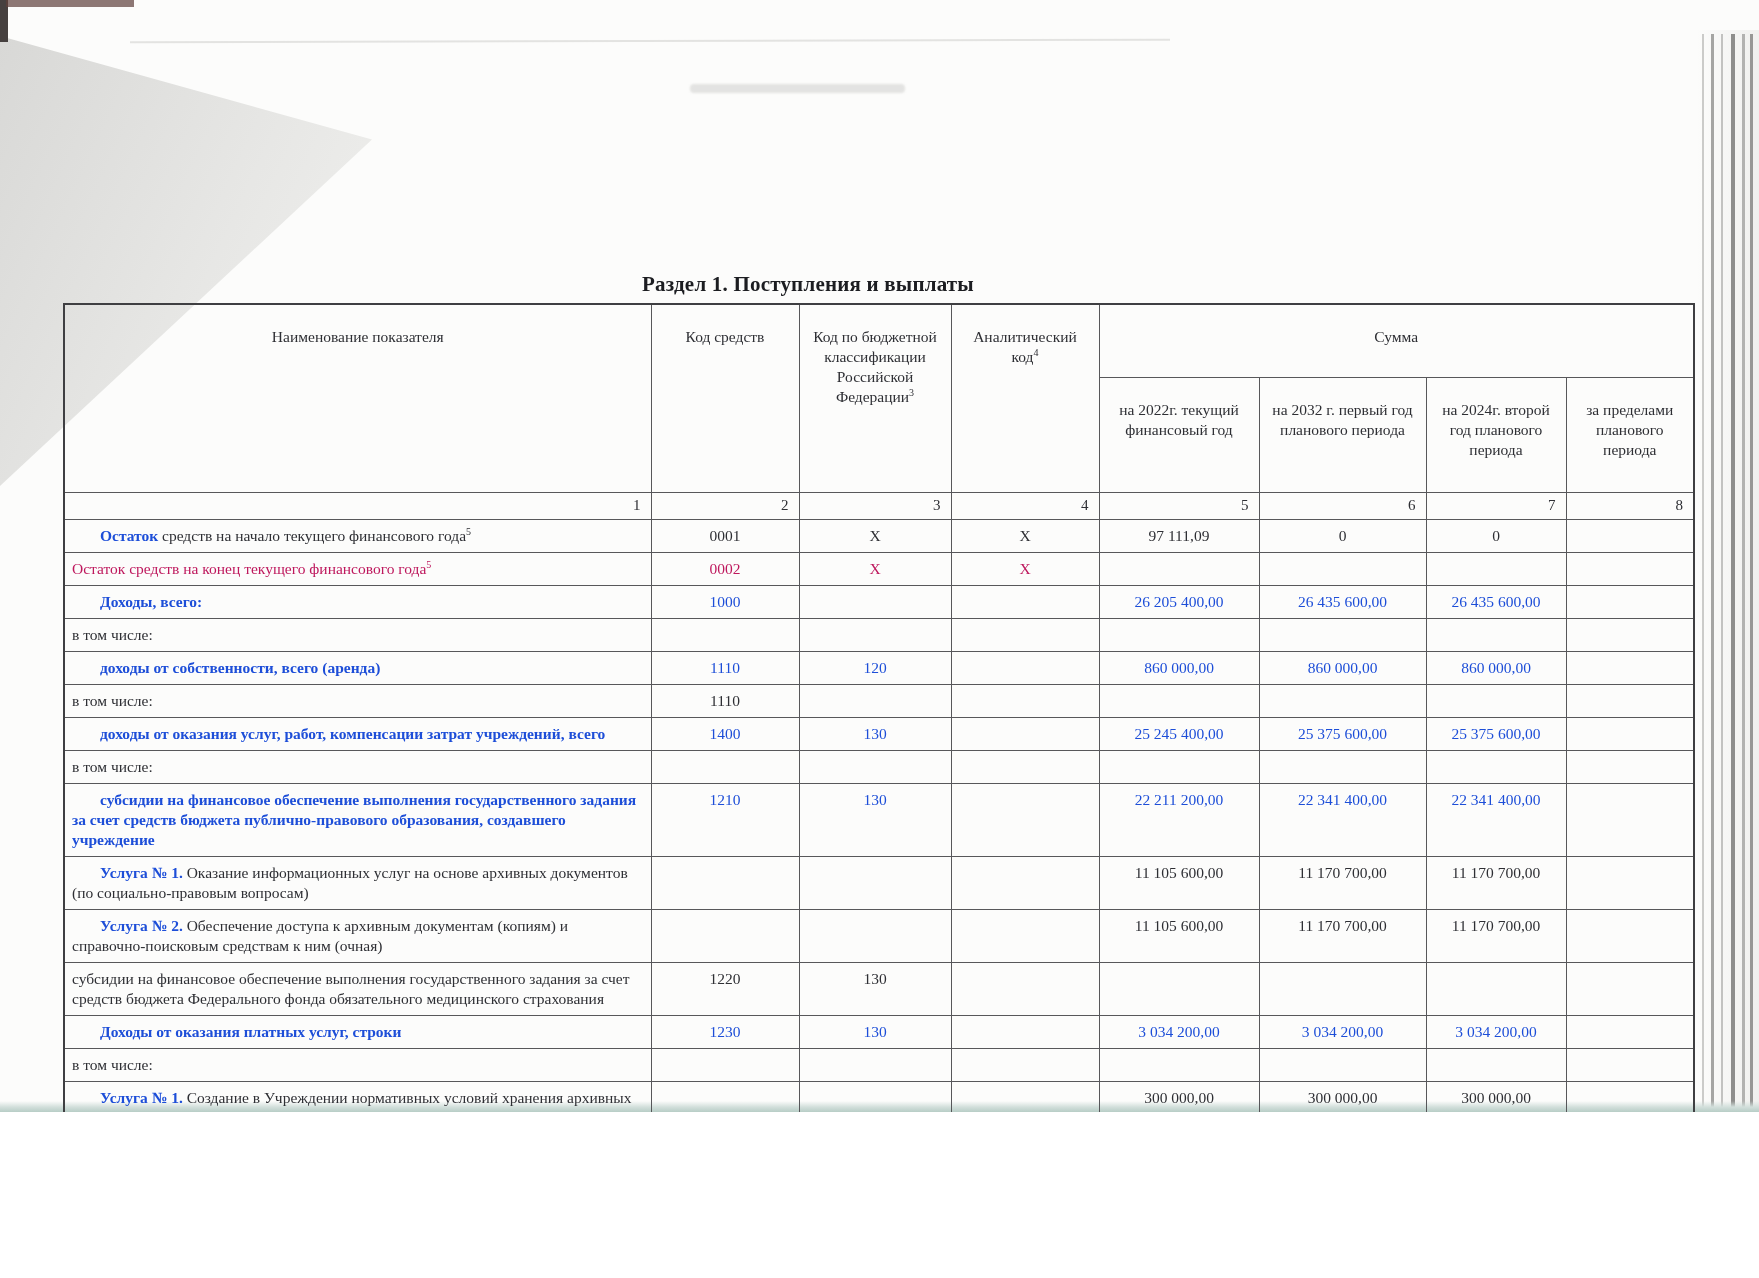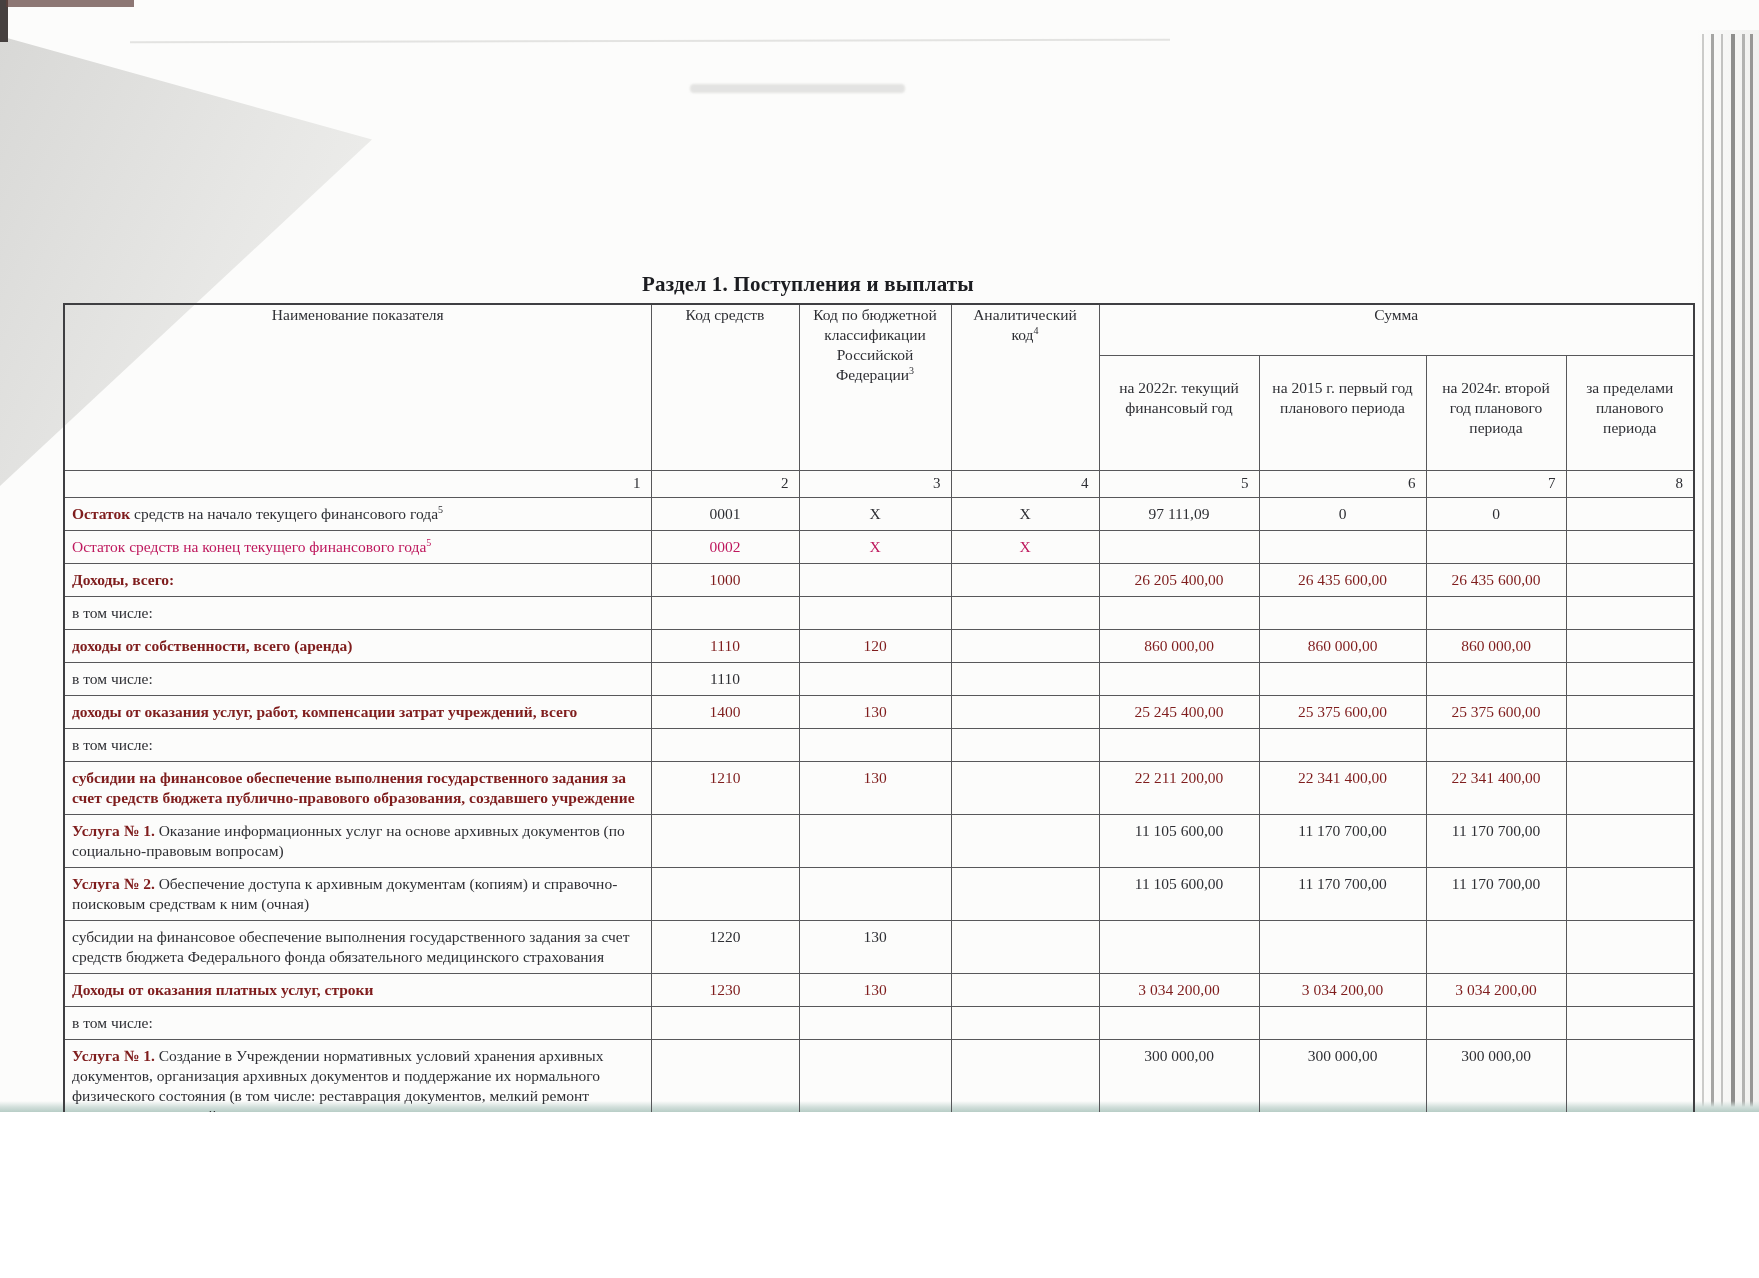--- a/index.html
+++ b/index.html
@@ -33,27 +33,27 @@
   .red2{position:absolute;left:0;top:1180px;width:4px;height:42px;background:rgba(160,120,116,.35);}
   
   .title{position:absolute;left:63px;top:272px;width:1630px;text-align:center;
     transform:translateX(-70px);font-weight:bold;font-size:21px;color:#1c1d21;letter-spacing:.2px;}
   
   table.budget{position:absolute;left:63px;top:303px;width:1630px;
     border-collapse:collapse;table-layout:fixed;
     font-size:15.5px;line-height:20px;border:2px solid #3f3f42;}
   .budget th,.budget td{border:1px solid #57575a;vertical-align:top;
     font-weight:normal;padding:6px 8px;word-wrap:break-word;}
-  .budget thead th{text-align:center;padding-top:0;}
+  .budget thead th{text-align:center;padding-top:22px;}
   tr.h1 th.hsum{height:44px;}
   tr.h2 th{height:86px;padding-top:22px;}
   tr.hnum td{text-align:right;padding:2px 10px;font-size:15px;height:22px;}
   td.c-name{text-align:left;padding:6px 10px 6px 7px;}
   td.c-code,td.c-val{text-align:center;}
-  b,.b{font-weight:bold;color:#7f1d1d;}
+  b,.b{font-weight:bold;color:#1d4ed8;margin-left:28px;}
   tr.faded td,tr.faded td b{color:#be185d;margin-left:26px;}
   sup{font-size:10px;line-height:0;}
 </style>
 </head>
 <body>
 
 <div class="canvas">
 
   <div class="fold"></div>
   <div class="edge-mark-top"></div>
@@ -87,21 +87,21 @@
     <thead>
       <tr class="h1">
         <th rowspan="2">Наименование показателя</th>
         <th rowspan="2">Код средств</th>
         <th rowspan="2"><span>Код по бюджетной классификации Российской Федерации</span><sup>3</sup></th>
         <th rowspan="2"><span>Аналитический код</span><sup>4</sup></th>
         <th colspan="4" class="hsum">Сумма</th>
       </tr>
       <tr class="h2">
         <th>на 2022г. текущий финансовый год</th>
-        <th>на 2015 г. первый год планового периода</th>
+        <th>на 2032 г. первый год планового периода</th>
         <th>на 2024г. второй год планового периода</th>
         <th>за пределами планового периода</th>
       </tr>
       <tr class="hnum">
         <td>1</td>
         <td>2</td>
         <td>3</td>
         <td>4</td>
         <td>5</td>
         <td>6</td>

